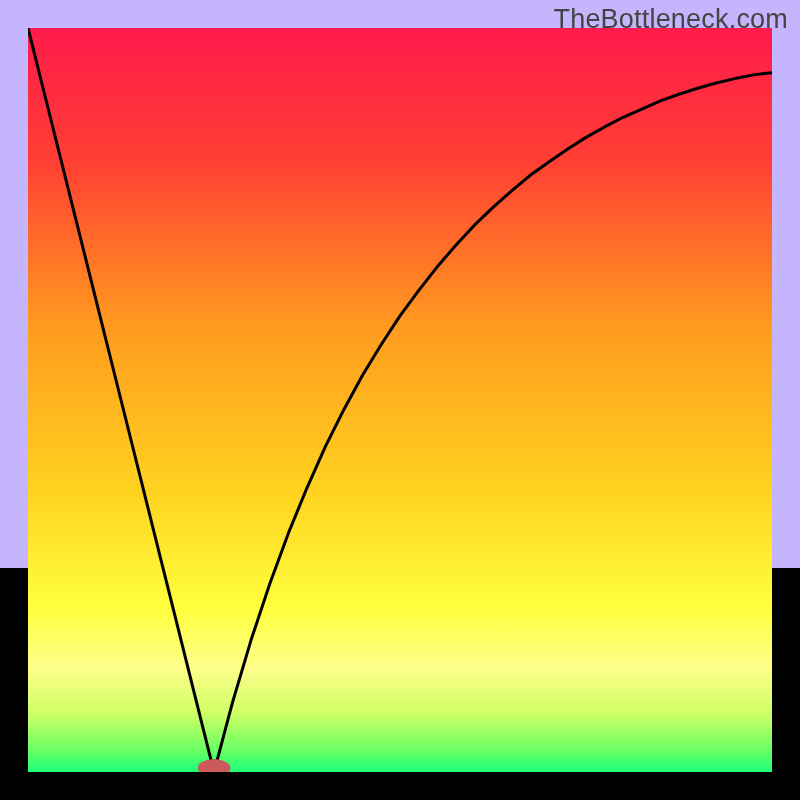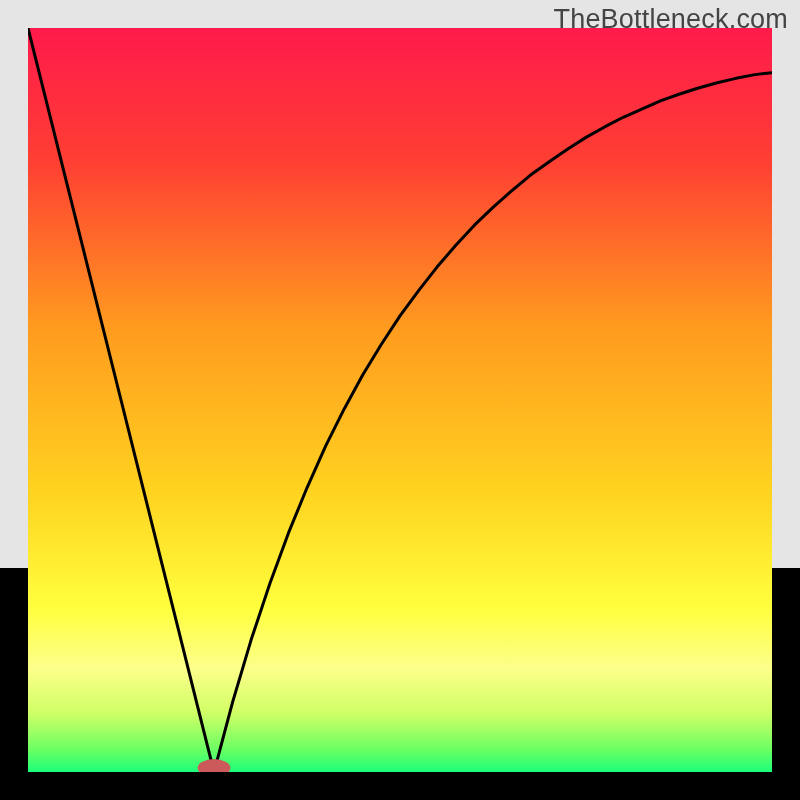--- a/index.html
+++ b/index.html
@@ -9,21 +9,21 @@
     height: 800px;
     overflow: hidden;
     background: #000;
     font-family: Arial, Helvetica, sans-serif;
   }
   .frame {
     position: absolute;
     left: 0; top: 0;
     width: 800px;
     height: 568px;
-    background: #e5e5e5;
+    background: #c4b5fd;
   }
   .plot {
     position: absolute;
     left: 28px;
     top: 28px;
     width: 744px;
     height: 744px;
   }
   .watermark {
     position: absolute;

